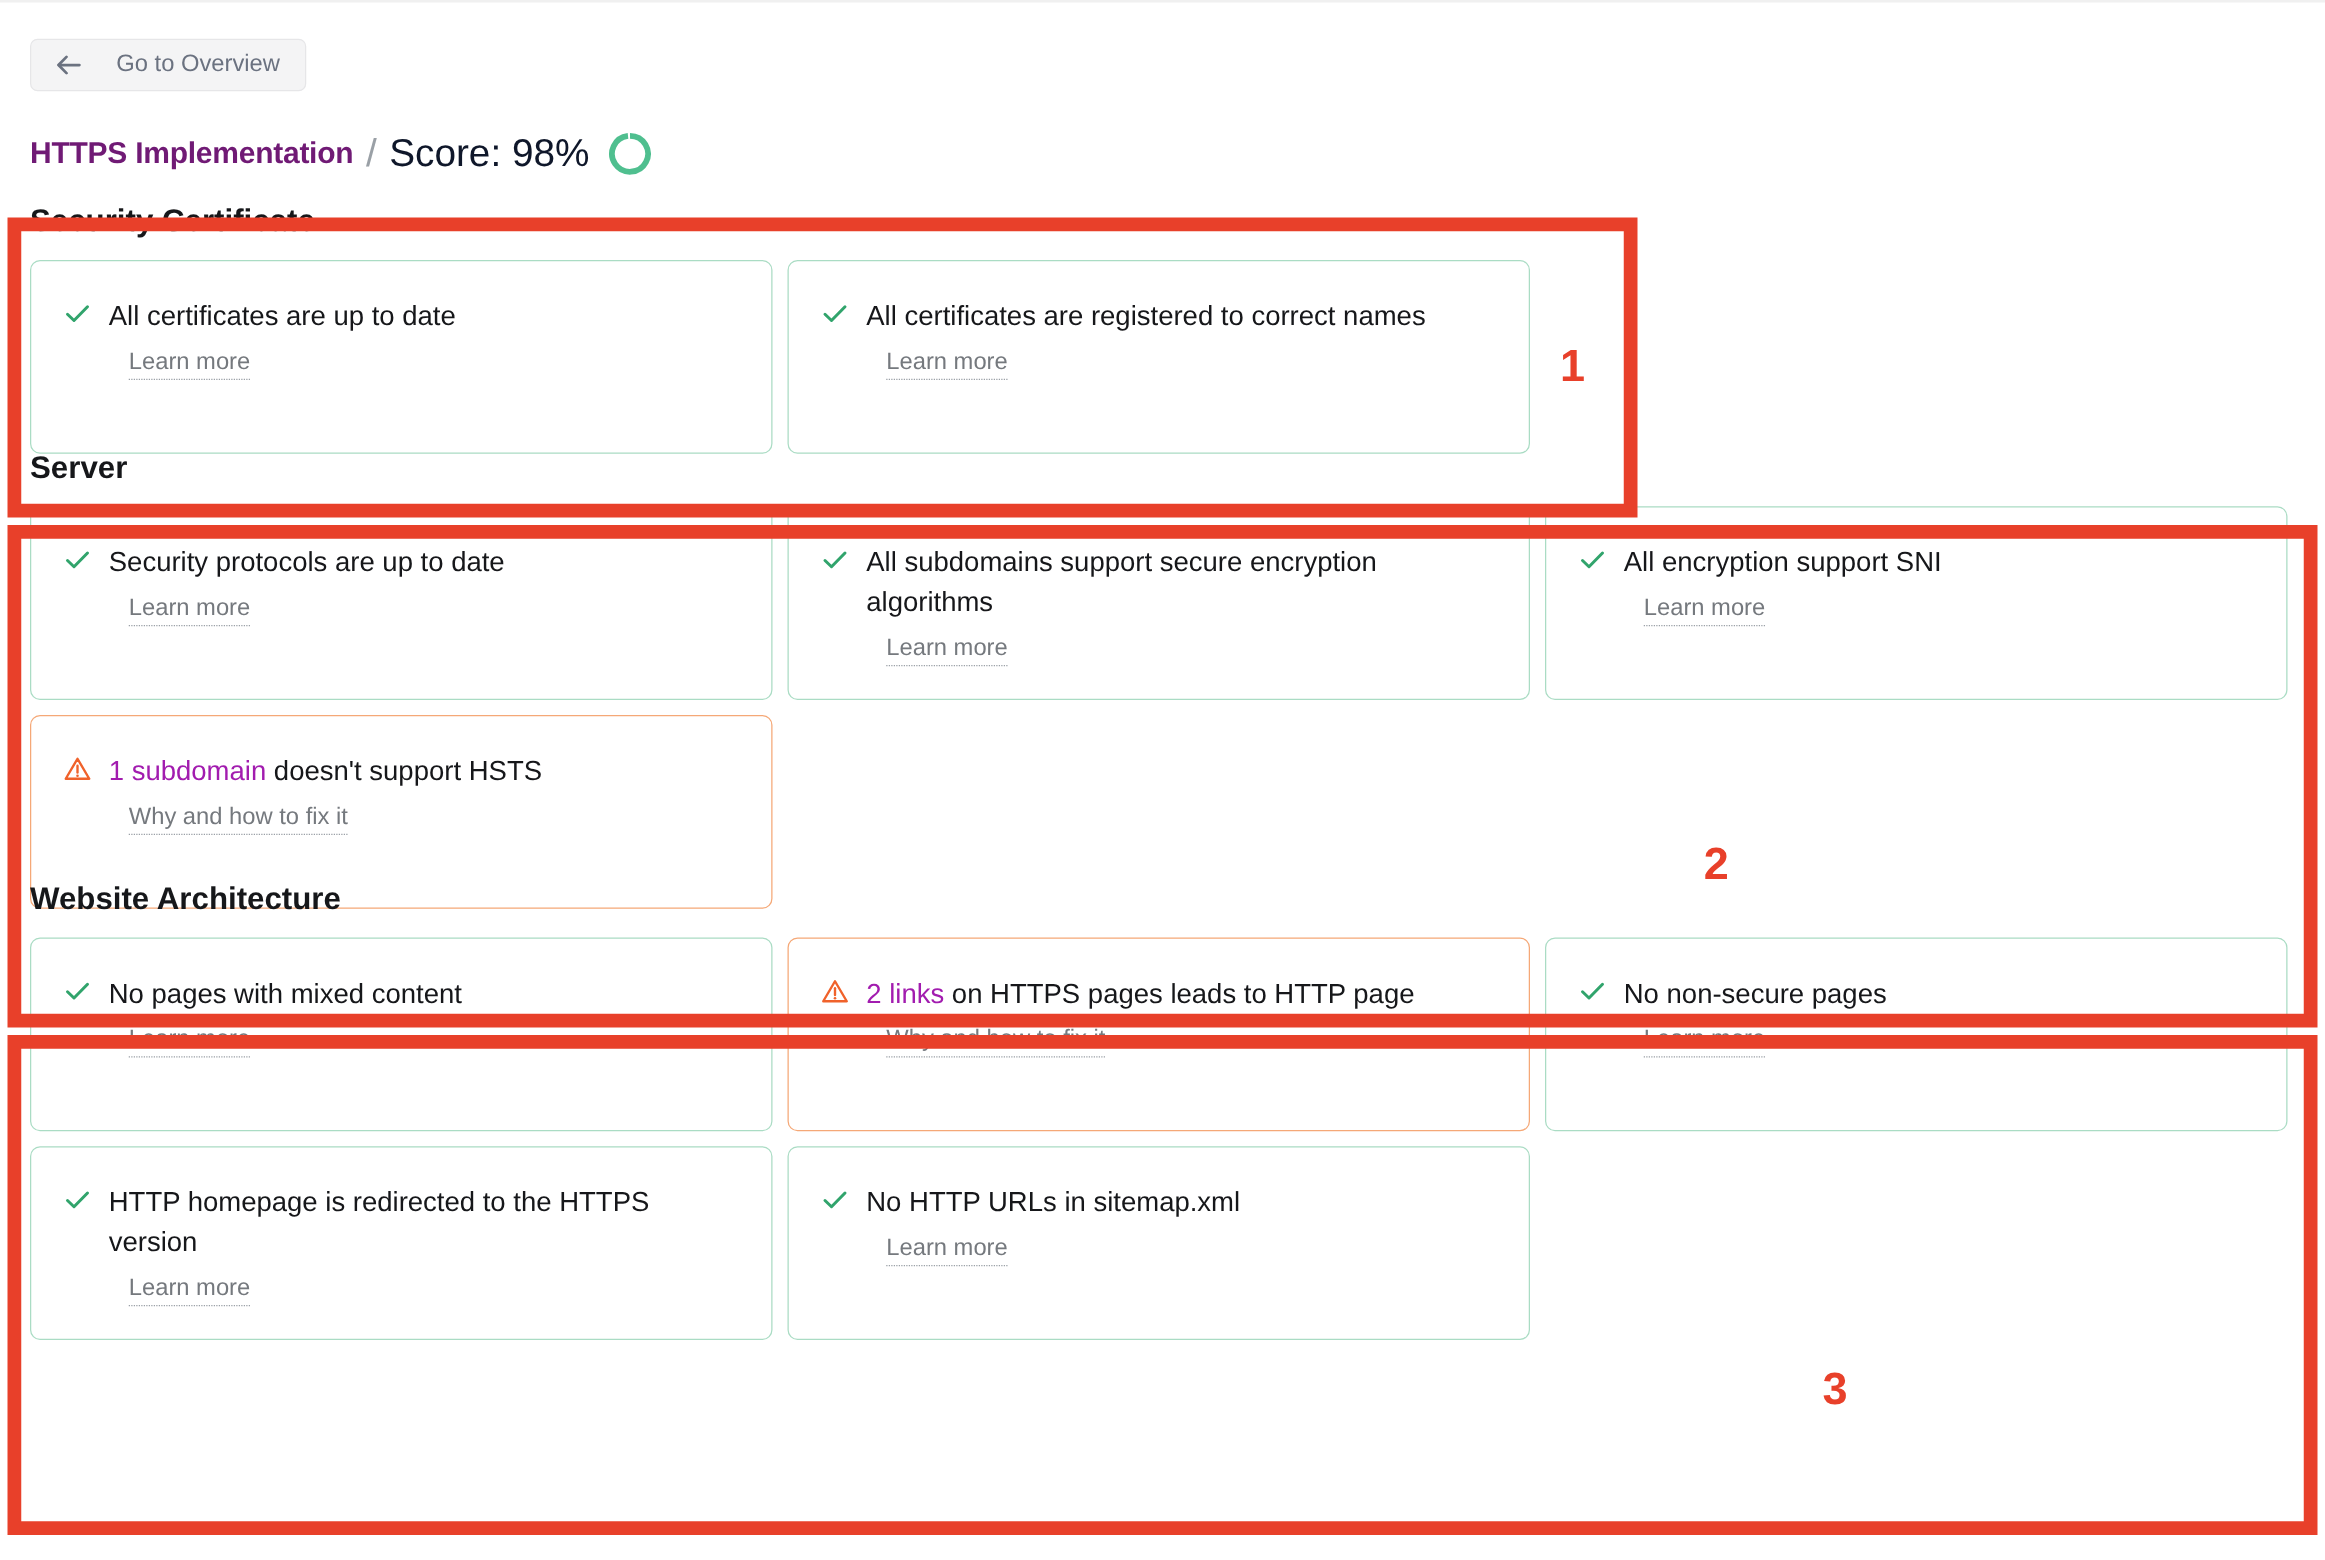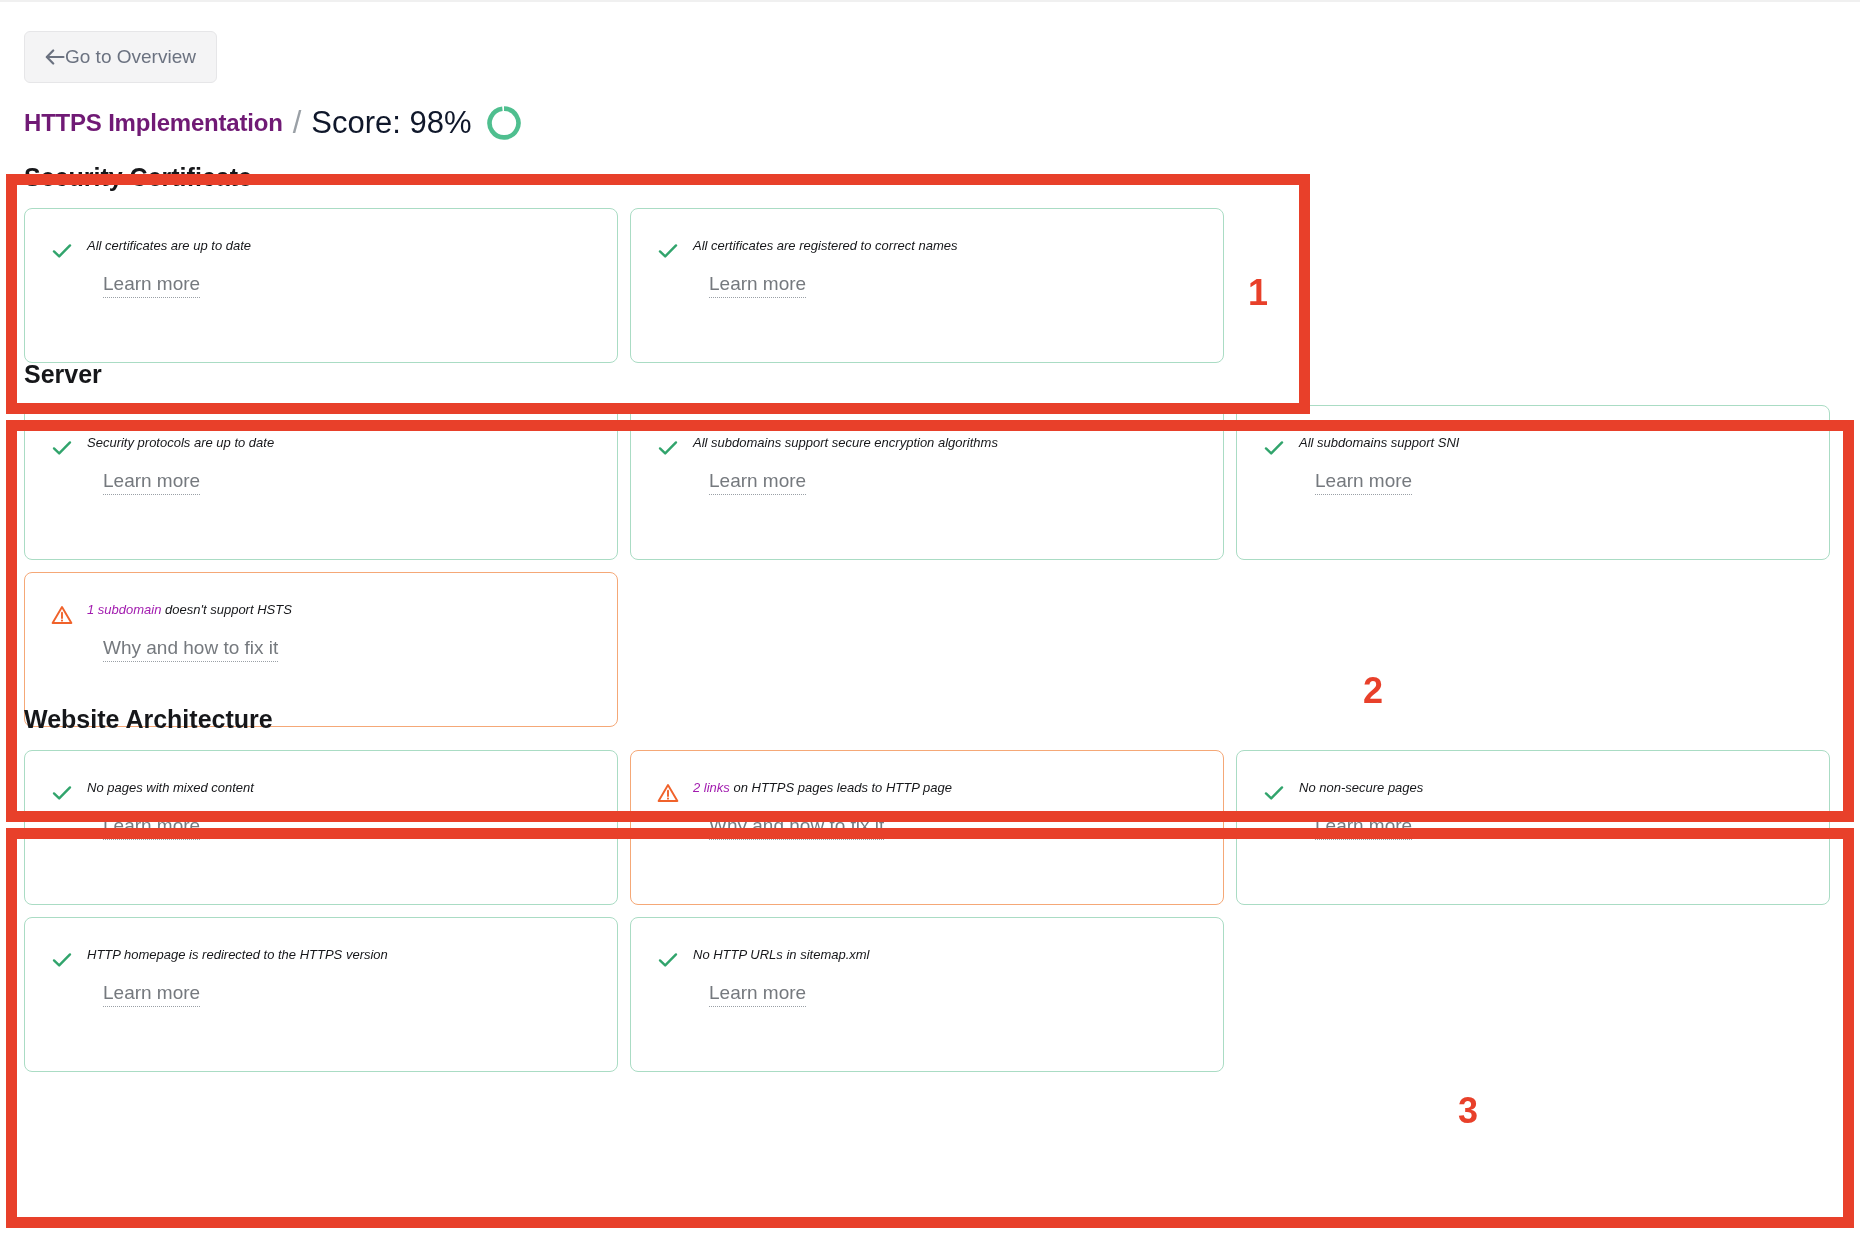--- a/index.html
+++ b/index.html
@@ -17,22 +17,22 @@
     overflow: hidden;
   }
   .topline {
     position: absolute; top: 0; left: 0; width: 1860px; height: 2px;
     background: #f0f0f0;
   }
 
   
   .back-btn {
     position: absolute; left: 24px; top: 31px;
-    display: inline-flex; align-items: center; gap: 0;
-    height: 52px; padding: 4px 20px;
+    display: inline-flex; align-items: center; gap: 28px;
+    height: 42px; padding: 4px 20px;
     background: #f4f4f5;
     border: 1px solid #e6e6e8;
     border-radius: 6px;
     color: #6b7280;
     font-size: 19px;
     cursor: pointer;
     white-space: nowrap;
   }
   .back-arrow { display: inline-block; width: 20px; height: 16px; position: relative; }
   .back-arrow svg { display: block; }
@@ -77,21 +77,21 @@
     border-radius: 8px;
     background: #ffffff;
     padding: 28px 26px 22px 26px;
     position: relative;
   }
   .card.warn { border-color: #f5a877; }
 
   .card-line { display: flex; align-items: flex-start; gap: 14px; }
   .ico { flex: 0 0 auto; width: 22px; height: 26px; display: flex; align-items: center; justify-content: center; padding-top: 2px;}
   .card-text {
-    font-size: 13px; color: #16171a; line-height: 1.45; font-style: italic;
+    font-size: 22px; color: #16171a; line-height: 1.45;
   }
   .card-text .hl { color: #a21caf; }
   .sub-link {
     display: inline-block;
     margin-left: 52px; margin-top: 10px;
     font-size: 19px; color: #75797e;
     border-bottom: 1px dotted #9aa0a6;
     padding-bottom: 2px;
     cursor: pointer;
   }
@@ -183,21 +183,21 @@
         <span class="sub-link">Learn more</span>
       </div>
 
       <div class="card">
         <div class="card-line">
           <span class="ico">
             <svg width="20" height="16" viewBox="0 0 20 16">
                 <path d="M2 8.4 L7.2 13.4 L18 2.4" fill="none" stroke="#31a46c" stroke-width="2.4" stroke-linecap="round" stroke-linejoin="round"></path>
               </svg>
           </span>
-          <span class="card-text">All subdomains support SNI</span>
+          <span class="card-text">All encryption support SNI</span>
         </div>
         <span class="sub-link">Learn more</span>
       </div>
     </div>
 
     <div class="card-row">
       <div class="card warn">
         <div class="card-line">
           <span class="ico">
             <svg width="22" height="20" viewBox="0 0 22 20">

